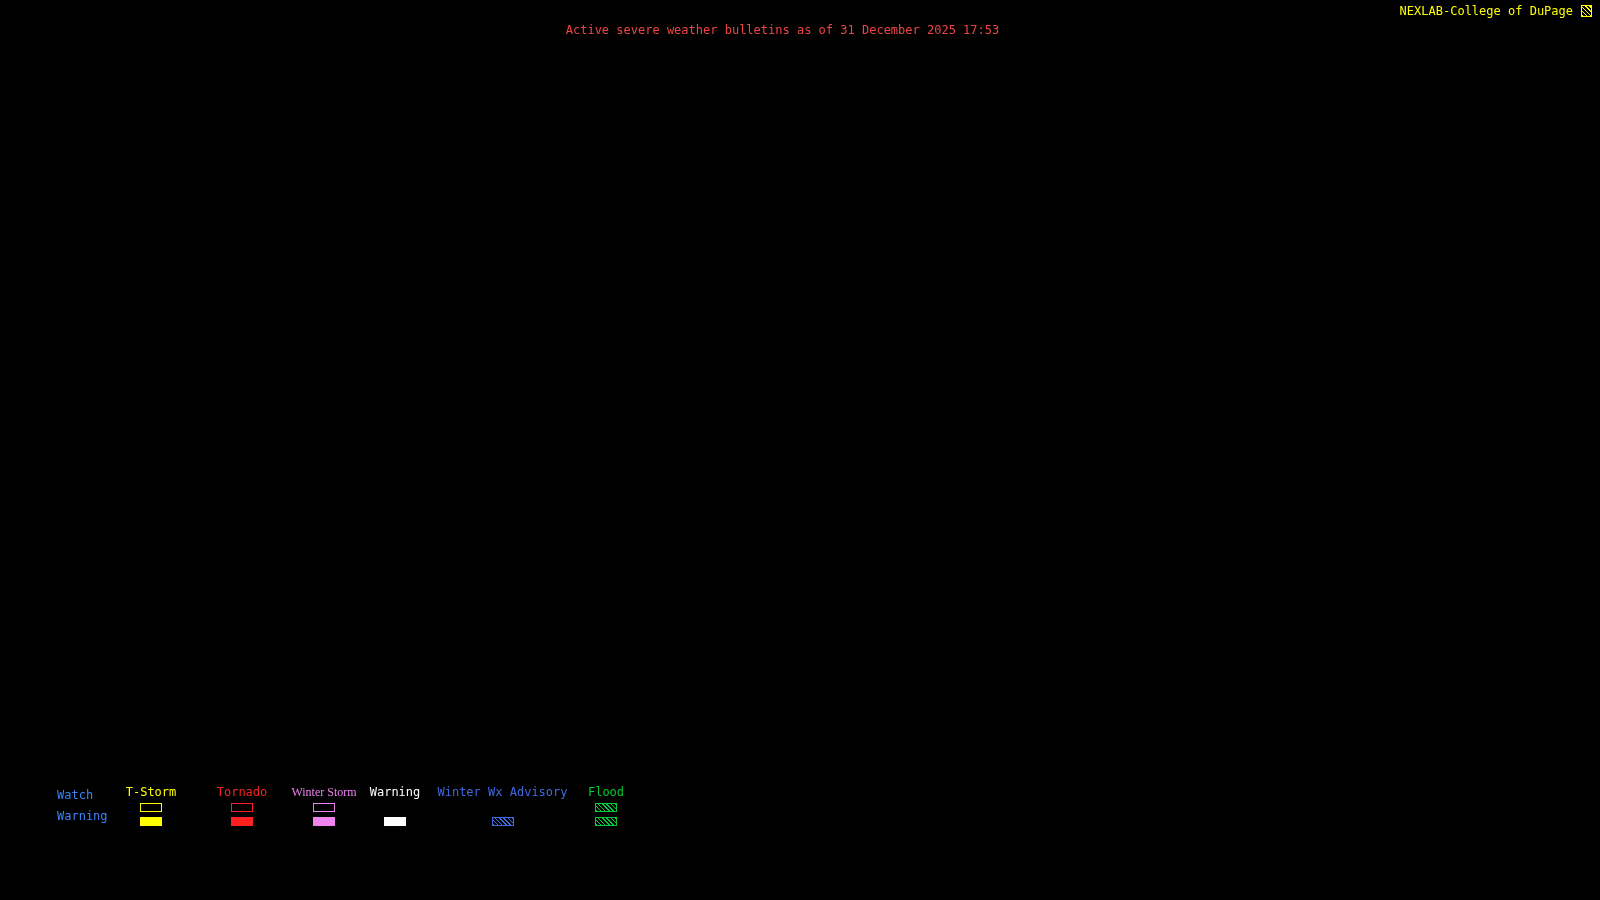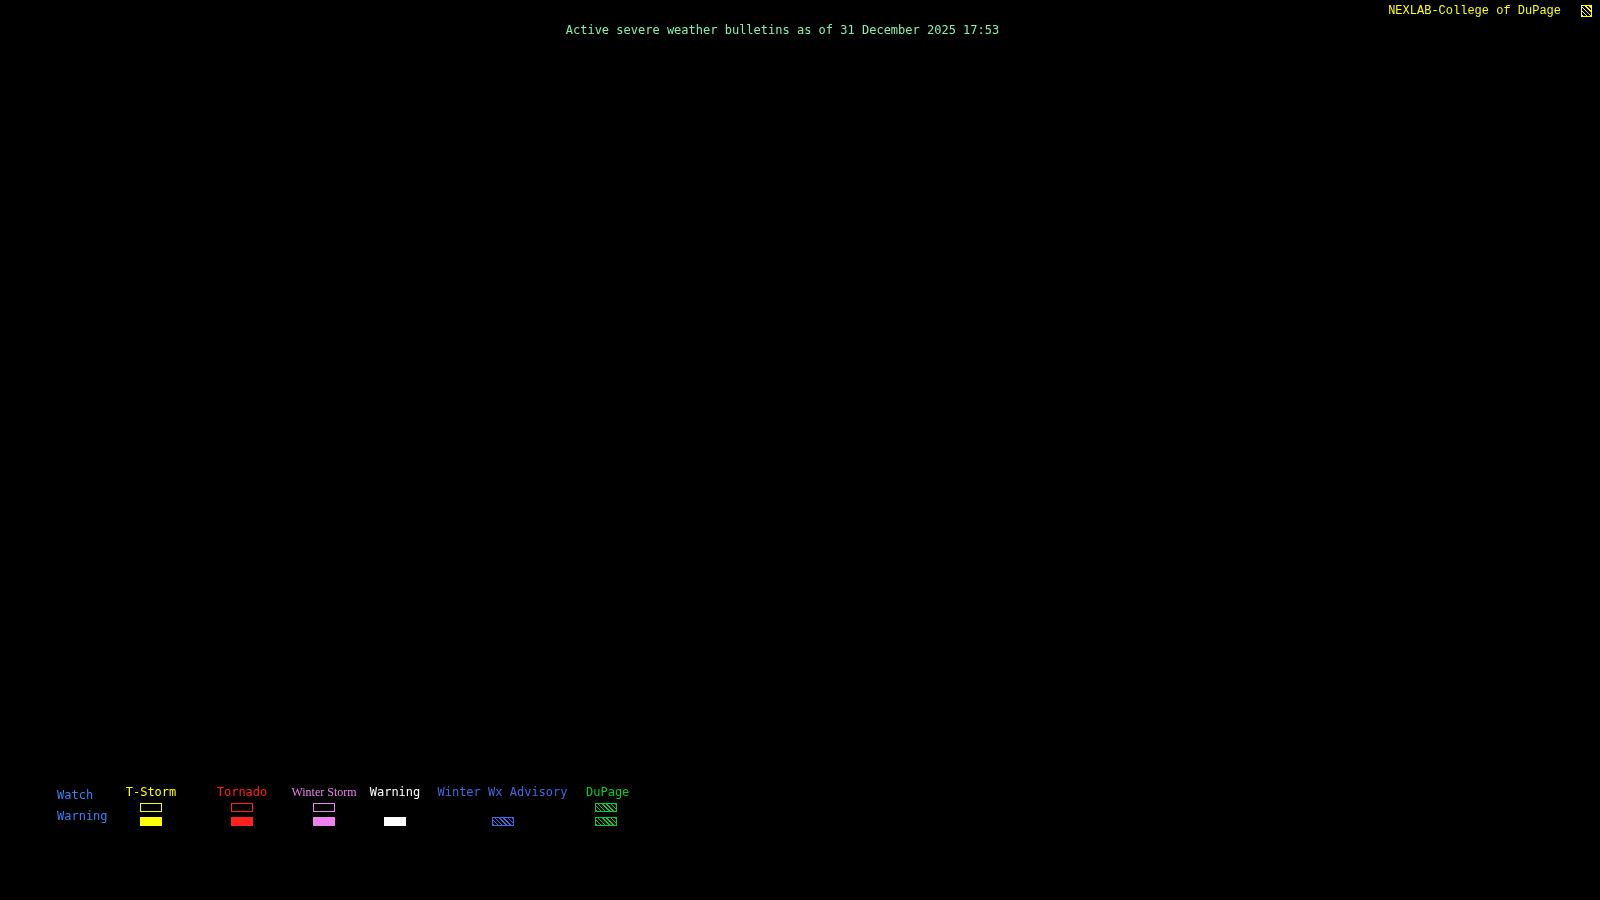--- a/index.html
+++ b/index.html
@@ -18,40 +18,39 @@
   }
 
   
   .brand {
     position: absolute;
     top: 4px;
     right: 8px;
     color: #FFFF00;
     display: flex;
     align-items: center;
-    gap: 20px;
+    gap: 8px;
     white-space: nowrap;
-    font-family: Liberation Mono, monospace;
   }
   .logo {
     display: inline-block;
     width: 9px;
     height: 10px;
     border: 1px solid #FFFF00;
     background: repeating-linear-gradient(45deg, #FFFF00 0, #FFFF00 1px, transparent 1px, transparent 3px);
   }
 
   
   .title {
     position: absolute;
     top: 23px;
     left: 0;
     right: 35px;
     text-align: center;
-    color: #86efac;
+    color: #ef4444;
     white-space: nowrap;
   }
 
   
   .map {
     position: absolute;
     top: 45px;
     left: 0;
     width: 1600px;
     height: 720px;
@@ -155,19 +154,19 @@
       <div class="swatch sw-warning solid"></div>
     </div>
 
     <div class="col" style="left: 437px; width: 131px; --c: #4169E1;">
       <div class="col-header" style="color: rgb(65, 105, 225);">Winter Wx Advisory</div>
       <div class="swatch sw-watch none"></div>
       <div class="swatch sw-warning hatch"></div>
     </div>
 
     <div class="col" style="left: 586px; width: 40px; --c: #00CC33;">
-      <div class="col-header" style="color: rgb(0, 204, 51);">DuPage</div>
+      <div class="col-header" style="color: rgb(0, 204, 51);">Flood</div>
       <div class="swatch sw-watch hatch"></div>
       <div class="swatch sw-warning hatch"></div>
     </div>
 
   </div>
 </div>
 
 </body></html>

